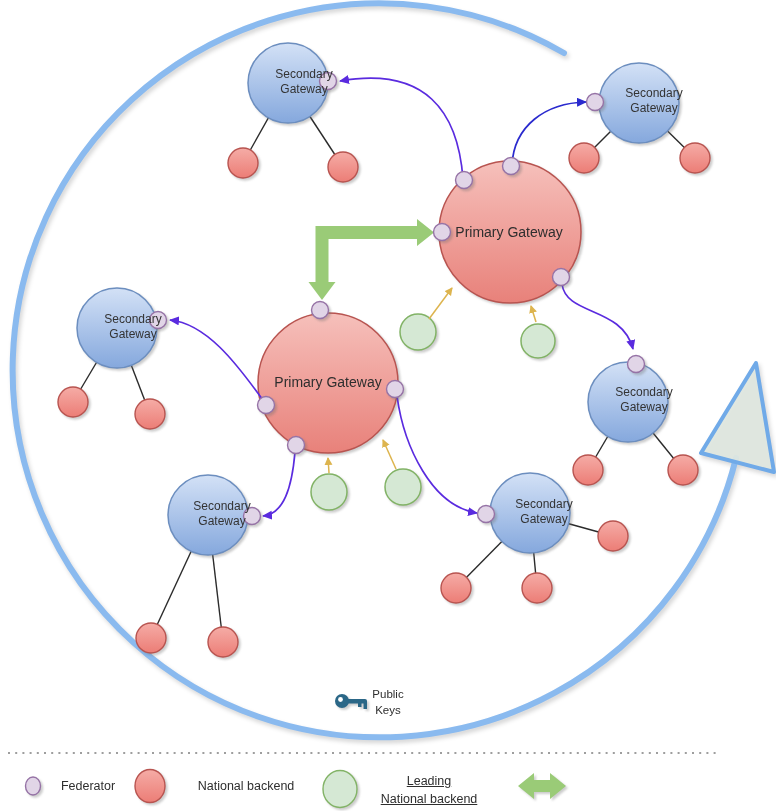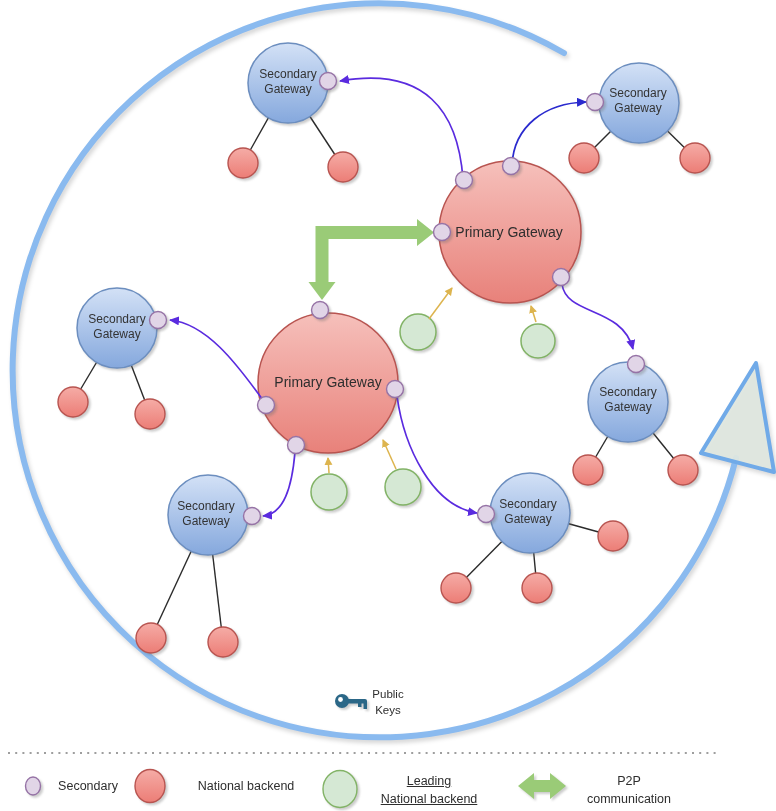--- a/index.html
+++ b/index.html
@@ -1,21 +1,21 @@
 <!DOCTYPE html>
 <html><head>
 <meta charset="utf-8">
 <style>
   html,body{margin:0;padding:0;background:#ffffff;}
   #stage{position:relative;width:776px;height:811px;background:#ffffff;overflow:hidden;
          font-family:"Liberation Sans",sans-serif;}
   #stage svg{position:absolute;left:0;top:0;}
   .lbl{position:absolute;transform:translate(-50%,-50%);text-align:center;color:#333;
        font-family:"Liberation Sans",sans-serif;pointer-events:none;}
-  .sg-lbl{font-size:12px;line-height:15px;width:80px;}
+  .sg-lbl{font-size:12px;line-height:15px;width:80px;margin-left:16px;}
   .pg-lbl{font-size:14px;line-height:16px;width:120px;color:#2e2e2e;}
   .pre{white-space:pre-line;}
   .keys-lbl{font-size:11.5px;line-height:16px;width:60px;color:#2e2e2e;}
   .legend-lbl{font-size:12.5px;line-height:18px;color:#2e2e2e;}
   .shadow{filter:drop-shadow(2px 2px 1px rgba(110,110,110,0.35));}
   .arcshadow{filter:drop-shadow(2px 3px 2px rgba(0,0,0,0.16));}
 </style>
 </head>
 <body>
 
@@ -160,20 +160,18 @@
   <div class="lbl sg-lbl" style="left:206px;top:514px;">Secondary Gateway</div>
   <div class="lbl sg-lbl" style="left:528px;top:512px;">Secondary Gateway</div>
   <div class="lbl sg-lbl" style="left:628px;top:400px;">Secondary Gateway</div>
 
   <div class="lbl pg-lbl" style="left:328px;top:382px;">Primary Gateway</div>
   <div class="lbl pg-lbl" style="left:509px;top:232px;">Primary Gateway</div>
 
   <div class="lbl keys-lbl pre" style="left:388px;top:702px;">Public
 Keys</div>
 
-  <div class="lbl legend-lbl" style="left:88px;top:786px;">Secondary</div>
+  <div class="lbl legend-lbl" style="left:88px;top:786px;">Federator</div>
   <div class="lbl legend-lbl" style="left:246px;top:786px;">National backend</div>
   <div class="lbl legend-lbl pre" style="left:429px;top:790px;text-decoration:underline;">Leading
 National backend</div>
-  <div class="lbl legend-lbl pre" style="left:629px;top:790px;">P2P
-communication</div>
 
 </div>
 
 </body></html>

